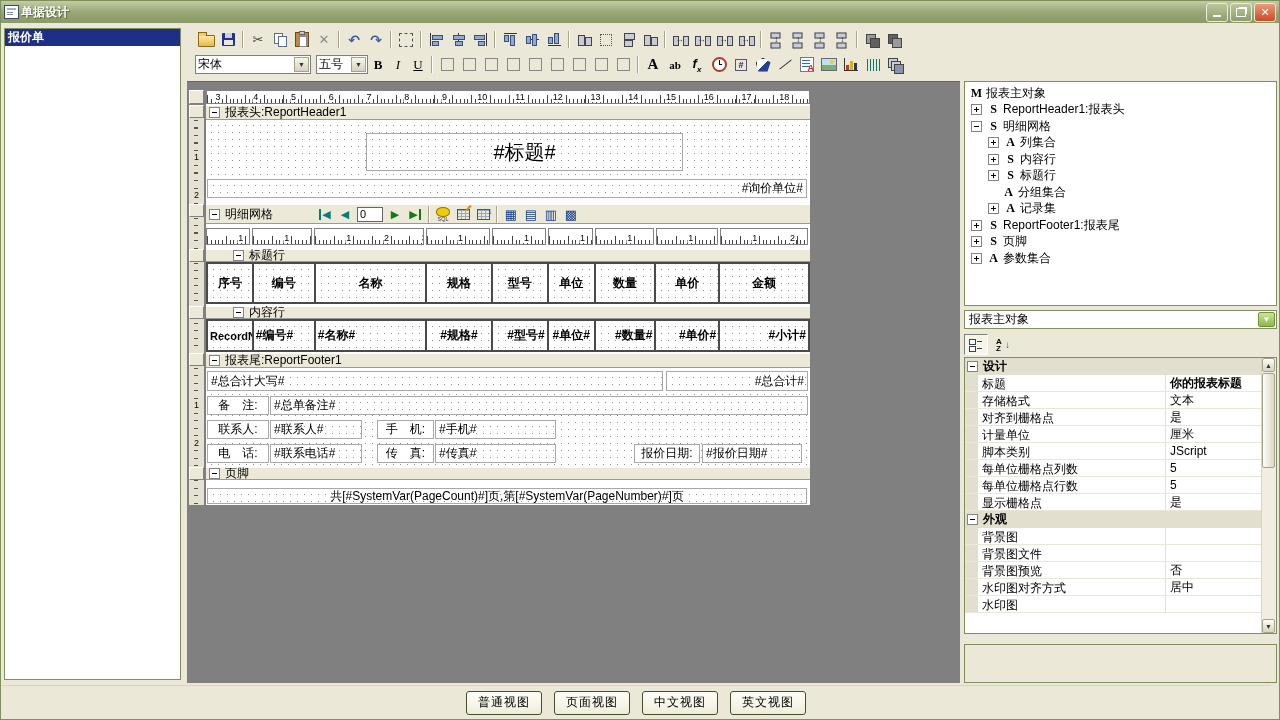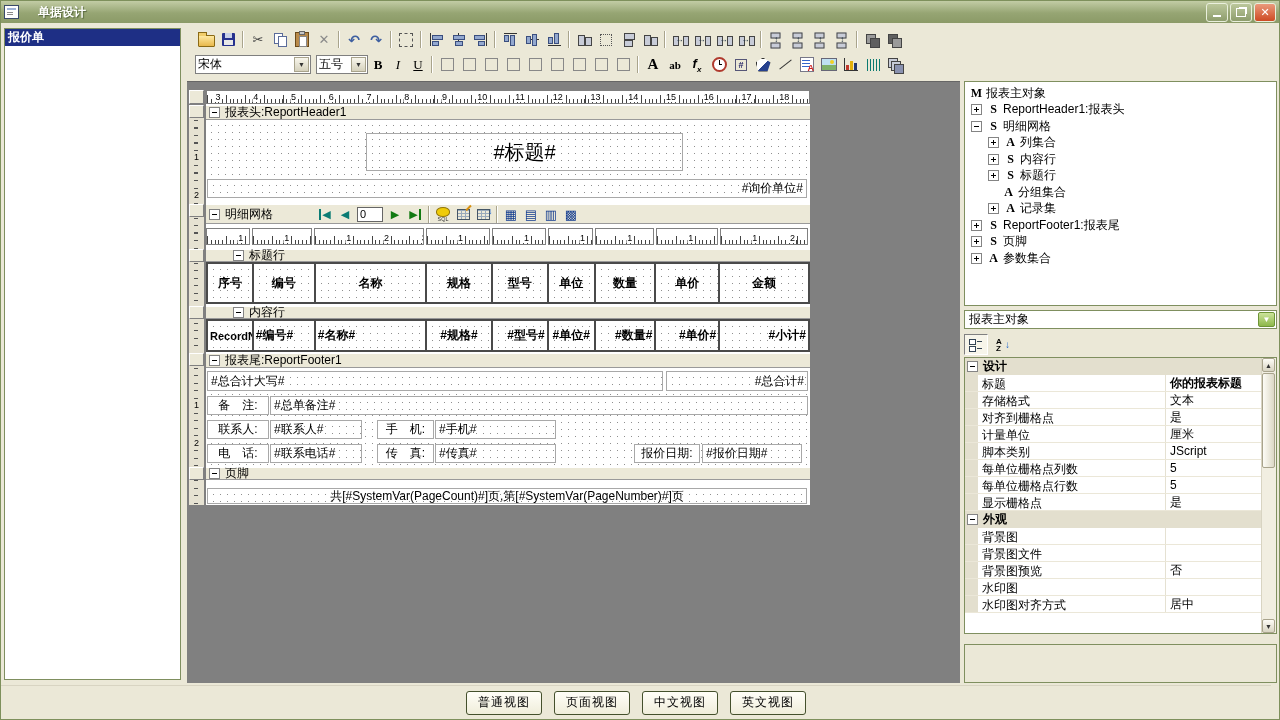--- a/index.html
+++ b/index.html
@@ -9,21 +9,21 @@
     background:#EBE8D7;
     font-family:"Liberation Sans","DejaVu Sans",sans-serif;font-size:12px;color:#000;
   }
   
   .titlebar{position:absolute;left:0;top:0;right:0;height:22px;
     background:linear-gradient(#C2CCA5,#96A573 55%,#8B9A67);
     display:flex;align-items:center;padding:0 3px;}
   .ic-win{width:13px;height:12px;background:#fff;border:1px solid #3A4A6B;position:relative;flex:none;}
   .ic-win::before{content:"";position:absolute;left:2px;top:2px;right:2px;height:2px;background:#9FB3D8;}
   .ic-win::after{content:"";position:absolute;left:2px;top:6px;width:6px;height:1px;background:#8A8A8A;box-shadow:0 2px 0 #8A8A8A;}
-  .title-text{color:#fff;font-weight:bold;margin-left:19px;text-shadow:1px 1px 1px #55663C;flex:1;}
+  .title-text{color:#fff;font-weight:bold;margin-left:2px;text-shadow:1px 1px 1px #55663C;flex:1;}
   .win-btn{width:20px;height:17px;margin-left:2px;border-radius:3px;border:1px solid #E9EFDC;
     display:flex;align-items:center;justify-content:center;color:#fff;font-weight:bold;font-size:11px;
     background:linear-gradient(#BBC79B,#8E9D6D);flex:none;}
   .win-btn.close{background:linear-gradient(#EA9A7C,#CE4A23);}
   .win-btn .glyph{line-height:10px;}
   .restore-glyph{width:8px;height:7px;border:1px solid #fff;box-shadow:2px -2px 0 -1px #fff;}
   .min-glyph{width:8px;height:2px;background:#fff;margin-top:8px;}
   
   .left-panel{position:absolute;left:3px;top:27px;width:177px;height:652px;background:#fff;
     border:1px solid #7F8F5F;box-sizing:border-box;}
@@ -818,30 +818,30 @@
         </div>
         <div class="prow">
           <span class="ind"></span>
           <span class="pn">背景图预览</span>
           <span class="pv">
             <span>否</span>
           </span>
         </div>
         <div class="prow">
           <span class="ind"></span>
+          <span class="pn">水印图对齐方式</span>
+          <span class="pv">
+            <span>居中</span>
+          </span>
+        </div>
+        <div class="prow">
+          <span class="ind"></span>
           <span class="pn">水印图</span>
           <span class="pv">
             <span></span>
-          </span>
-        </div>
-        <div class="prow">
-          <span class="ind"></span>
-          <span class="pn">水印图对齐方式</span>
-          <span class="pv">
-            <span>居中</span>
           </span>
         </div>
       </div>
     <div class="sb">
       <div class="sbtn" style="top:0;">▲</div>
       <div class="thumb"></div>
       <div class="sbtn" style="bottom:0;">▼</div>
     </div>
   </div>
   <div class="desc-box"></div>

